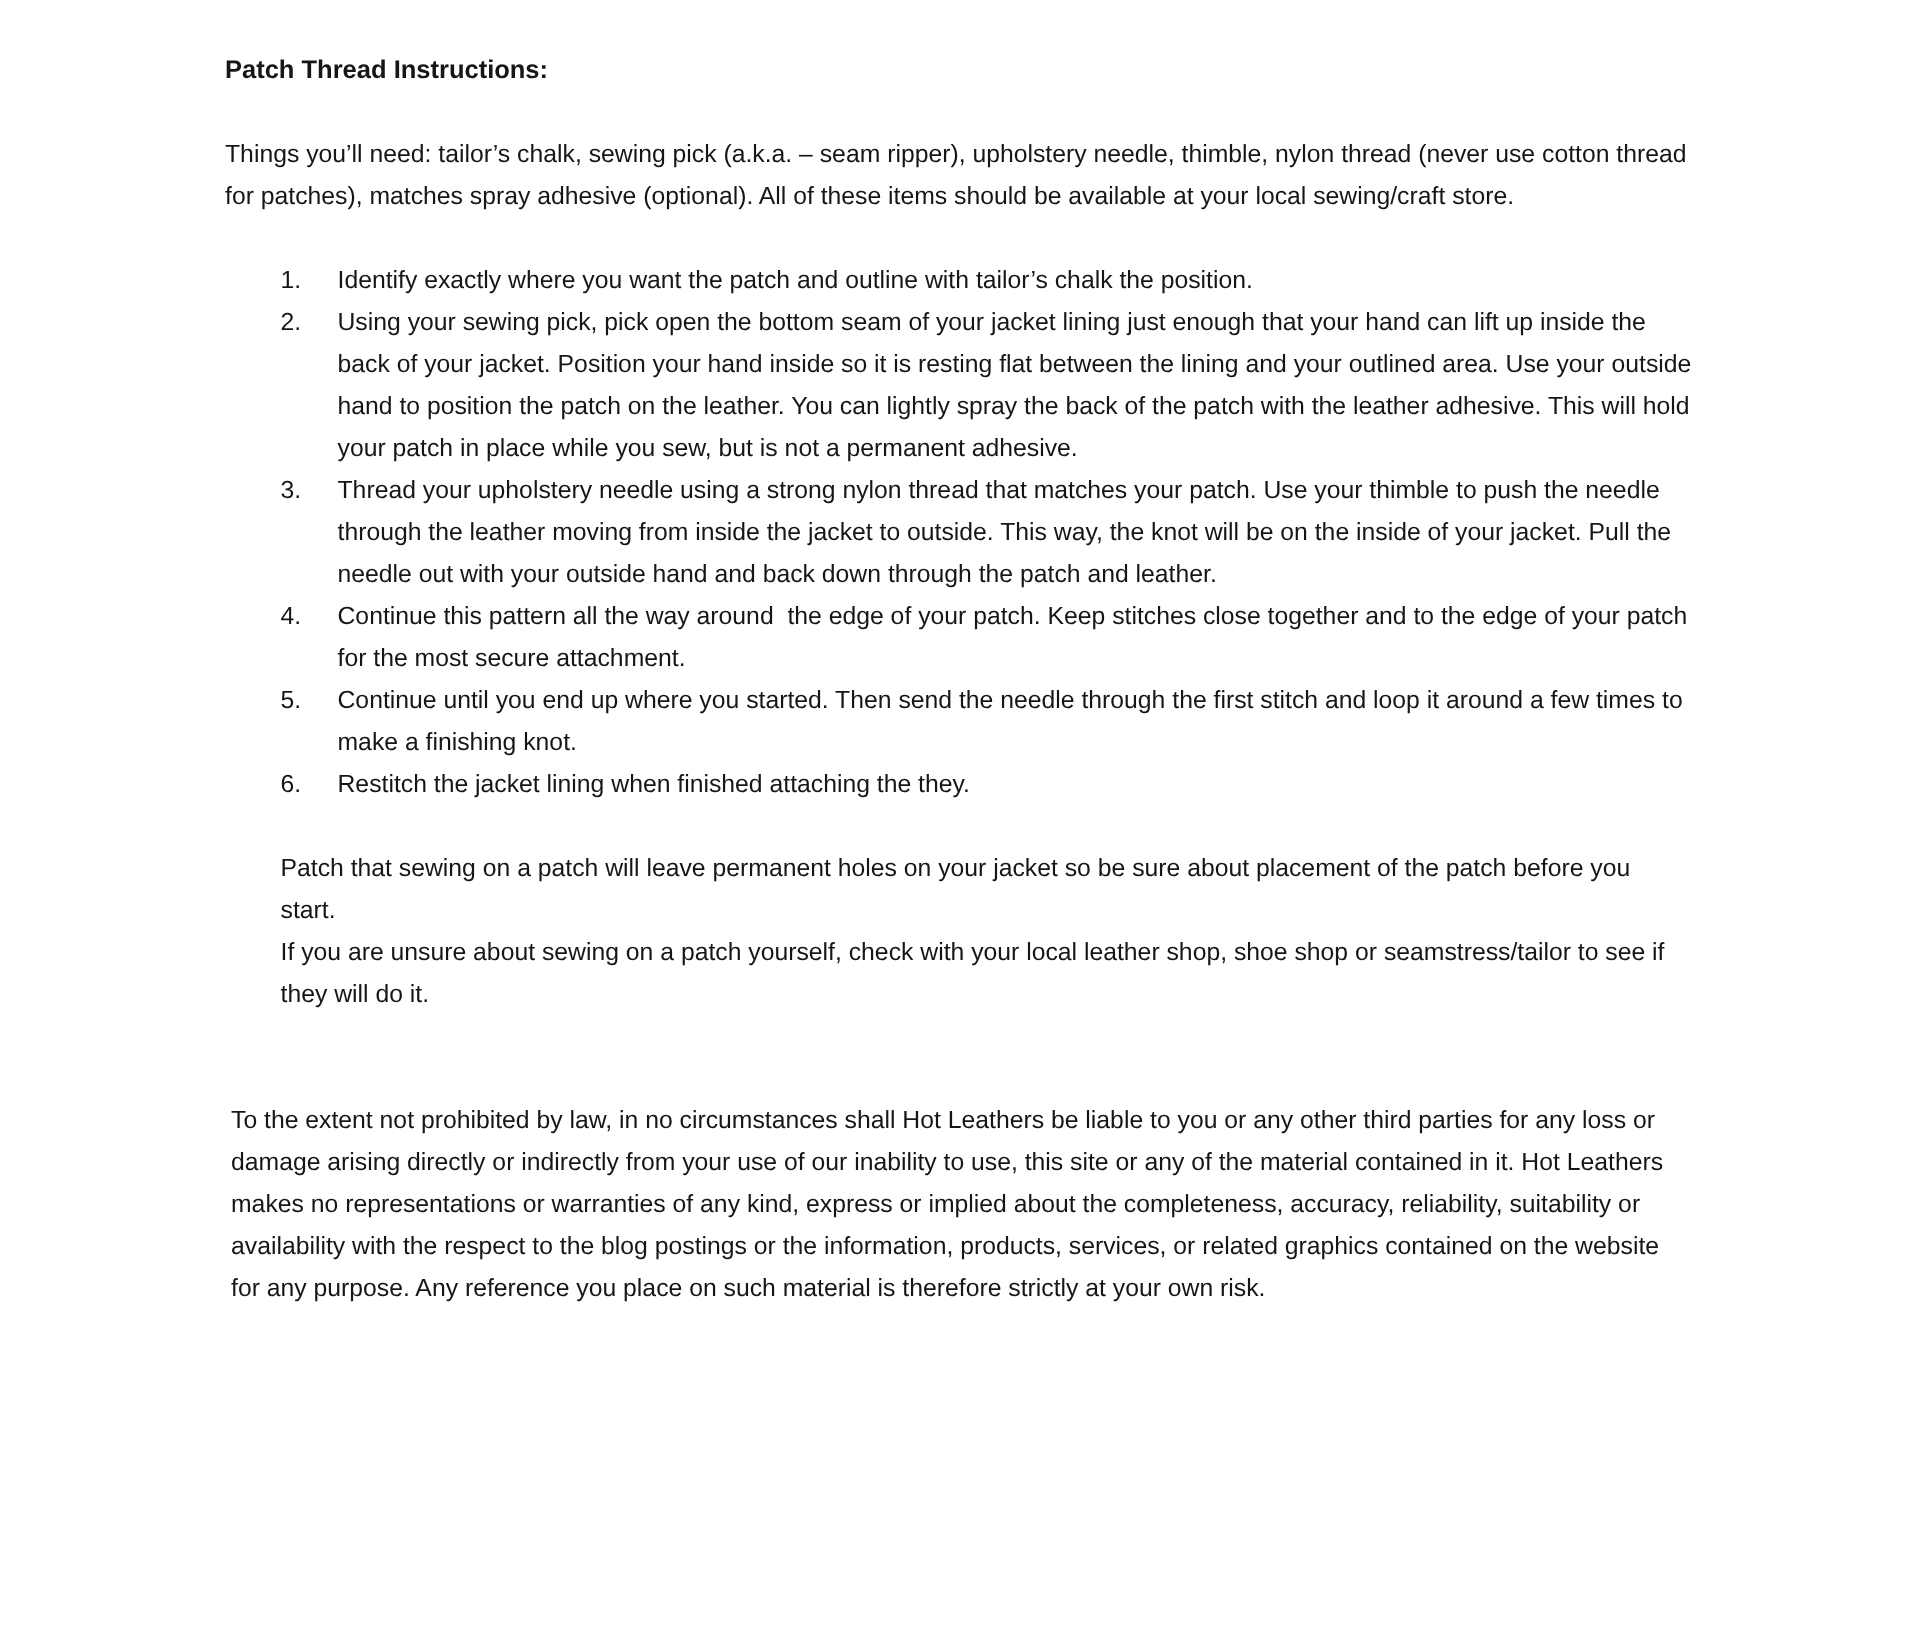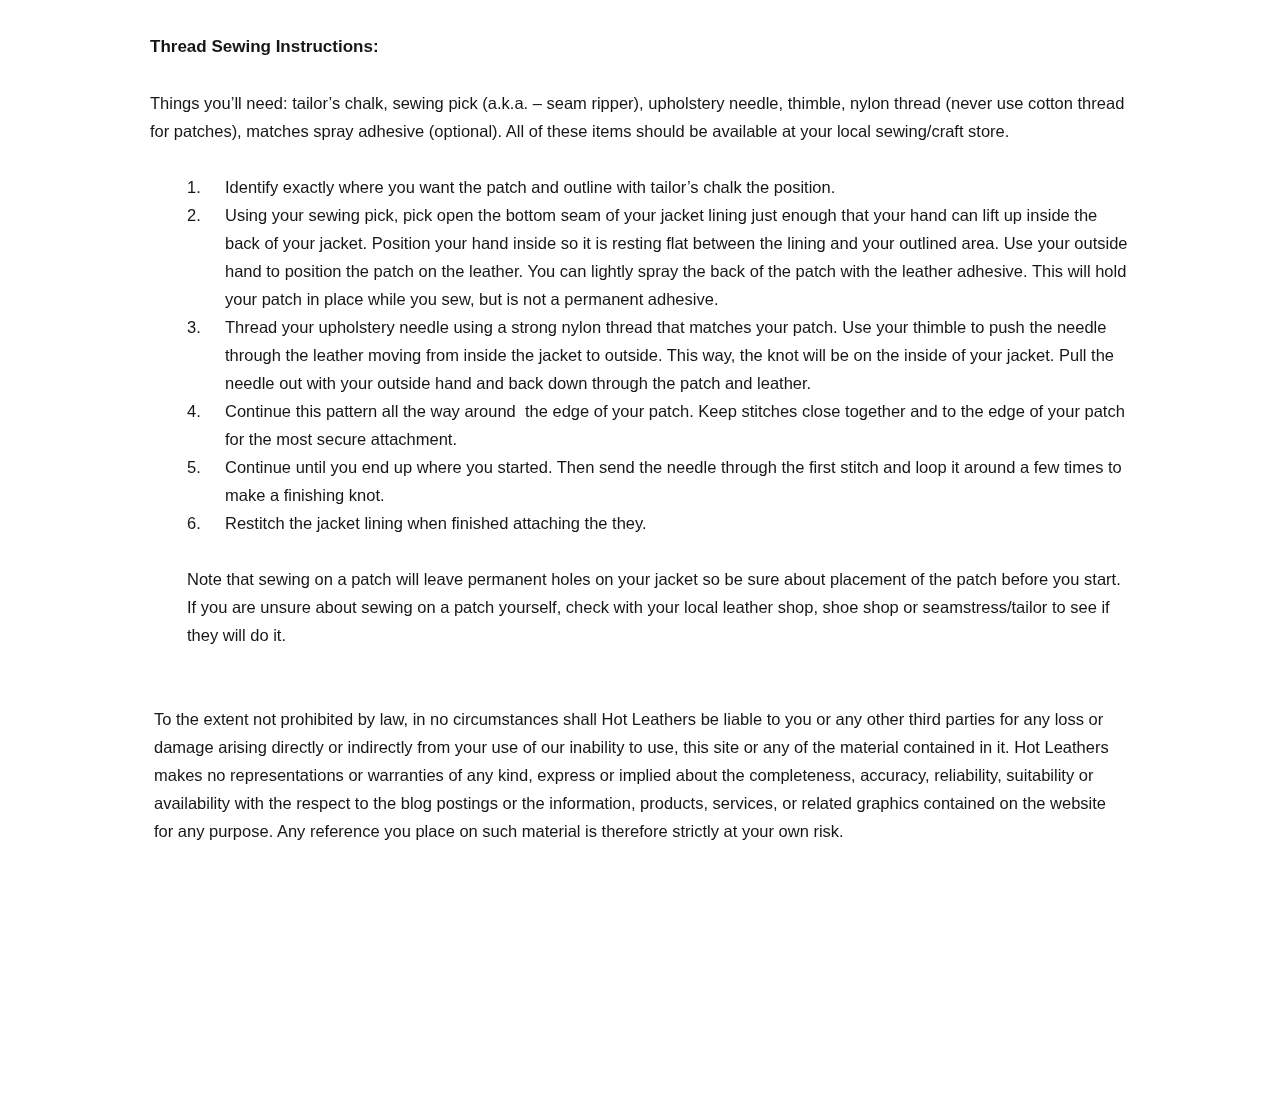--- a/index.html
+++ b/index.html
@@ -62,21 +62,21 @@
   .disclaimer {
     margin: 56px 0 0 4px;
   }
 </style>
 </head>
 <body>
 
 <div class="page">
   <div class="content">
 
-    <h1 class="doc-title">Thread Sewing Instructions:</h1>
+    <h1 class="doc-title">Patch Thread Instructions:</h1>
 
 
     <p class="para">Things you’ll need: tailor’s chalk, sewing pick (a.k.a. – seam ripper), upholstery needle, thimble, nylon thread (never use cotton thread for patches), matches spray adhesive (optional). All of these items should be available at your local sewing/craft store.</p>
 
     <ol class="steps">
       <li>
         <span class="num">1.</span>
         <span class="step-text">Identify exactly where you want the patch and outline with tailor’s chalk the position.</span>
       </li>
       <li>
@@ -95,20 +95,20 @@
         <span class="num">5.</span>
         <span class="step-text">Continue until you end up where you started. Then send the needle through the first stitch and loop it around a few times to make a finishing knot.</span>
       </li>
       <li>
         <span class="num">6.</span>
         <span class="step-text">Restitch the jacket lining when finished attaching the they.</span>
       </li>
     </ol>
 
     <div class="notes-block">
-      <p>Note that sewing on a patch will leave permanent holes on your jacket so be sure about placement of the patch before you start.</p>
+      <p>Patch that sewing on a patch will leave permanent holes on your jacket so be sure about placement of the patch before you start.</p>
       <p>If you are unsure about sewing on a patch yourself, check with your local leather shop, shoe shop or seamstress/tailor to see if they will do it.</p>
     </div>
 
     <p class="disclaimer">To the extent not prohibited by law, in no circumstances shall Hot Leathers be liable to you or any other third parties for any loss or damage arising directly or indirectly from your use of our inability to use, this site or any of the material contained in it. Hot Leathers makes no representations or warranties of any kind, express or implied about the completeness, accuracy, reliability, suitability or availability with the respect to the blog postings or the information, products, services, or related graphics contained on the website for any purpose. Any reference you place on such material is therefore strictly at your own risk.</p>
 
   </div>
 </div>
 
 </body></html>

